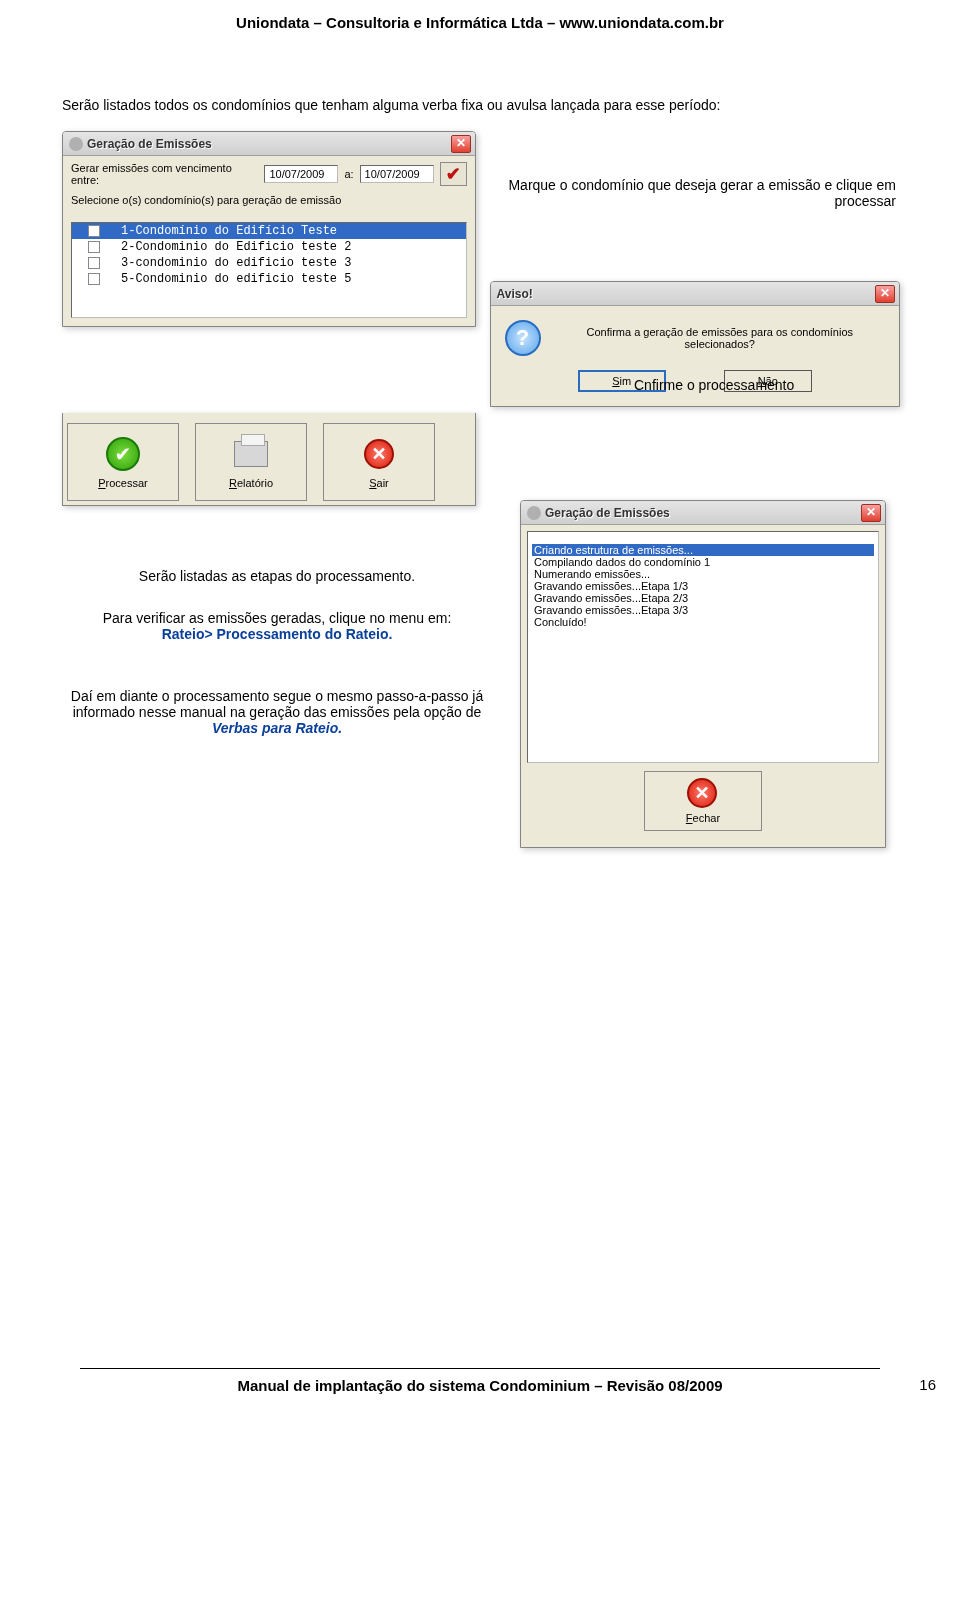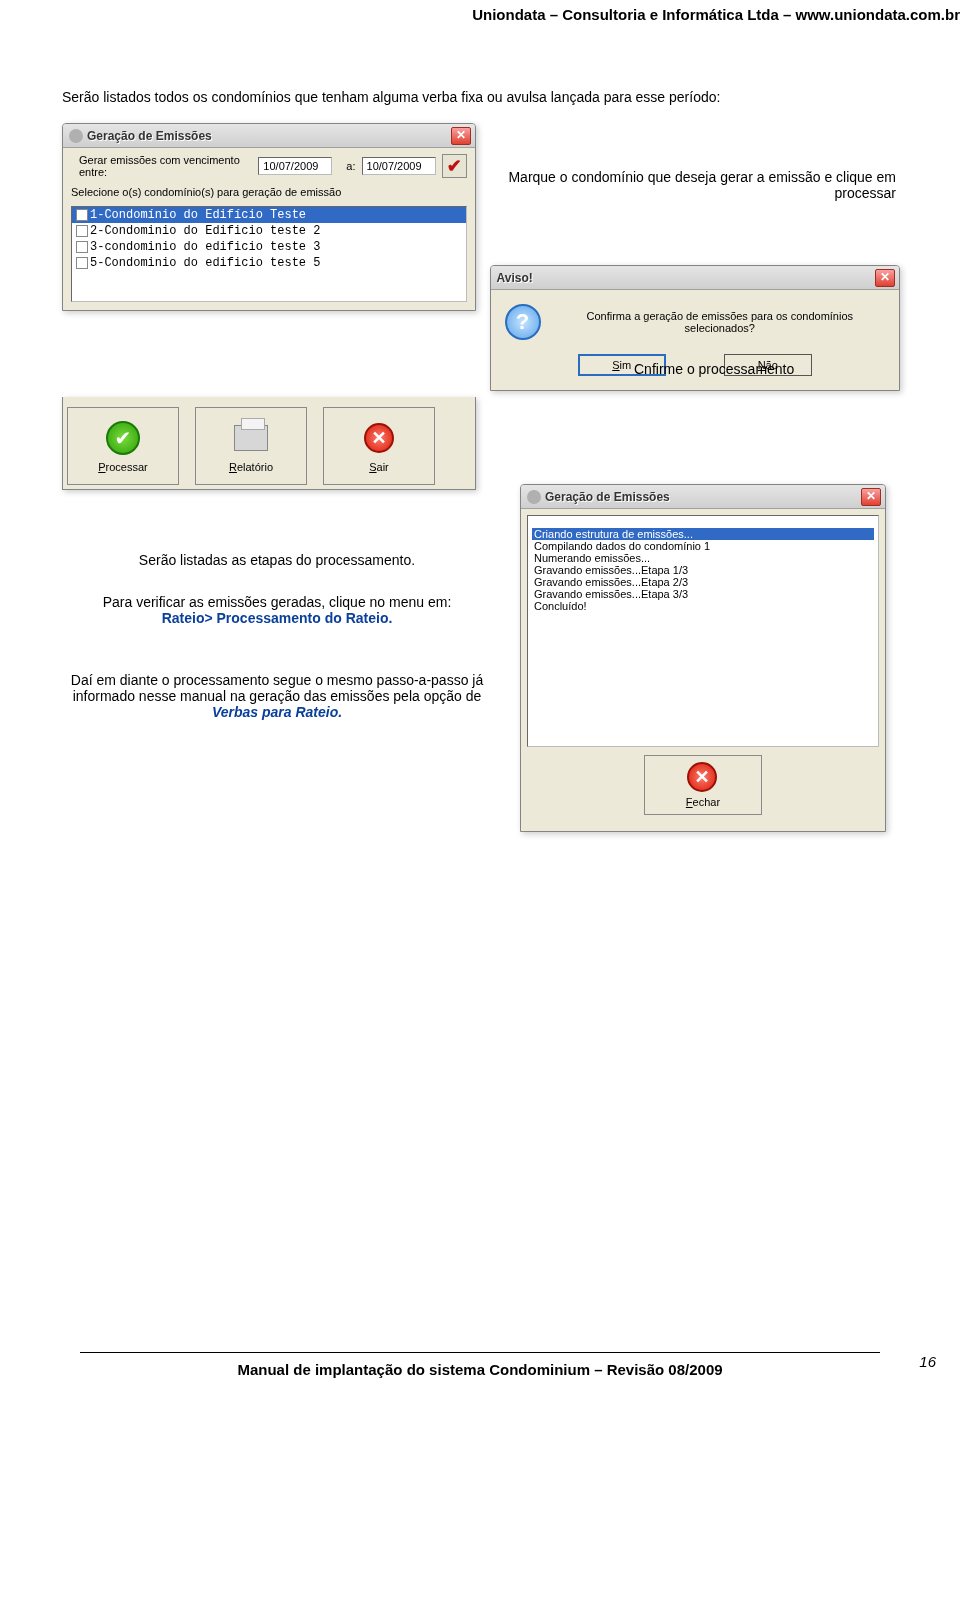--- a/index.html
+++ b/index.html
@@ -5,24 +5,24 @@
   * { box-sizing: border-box; margin: 0; padding: 0; }
   body {
     font-family: Arial, Helvetica, sans-serif;
     background: #ffffff;
     color: #000000;
     width: 960px;
     padding: 0;
     font-size: 13px;
   }
   .page-header {
-    text-align: right;
+    text-align: center;
     font-weight: bold;
     font-size: 15px;
-    padding: 6px 0 22px;
+    padding: 14px 0 22px;
   }
   .content {
     padding: 0 60px 0 62px;
   }
   .intro-text {
     font-family: Verdana, sans-serif;
     font-size: 14px;
     margin-bottom: 18px;
     margin-top: 44px;
   }
@@ -67,21 +67,21 @@
     border-radius: 2px;
     color: #fff;
     font-weight: bold;
     text-align: center;
     line-height: 14px;
     font-size: 12px;
     cursor: pointer;
   }
   .win-body { padding: 6px 8px 8px; }
   .row { display:flex; align-items:center; gap:6px; margin-bottom:8px; }
-  .win-body label { font-size:11px;margin-left:8px; }
+  .win-body label { font-size:11px; }
   .txtbox {
     border: 1px inset #bbb;
     background: #fff;
     padding: 2px 4px;
     font-size: 11px;
     font-family: Tahoma, sans-serif;
   }
   .check-btn {
     width: 28px; height: 24px;
     background: #e8e4d4;
@@ -92,22 +92,22 @@
   }
   .listbox {
     border: 1px inset #bbb;
     background: #fff;
     height: 96px;
     font-family: "Courier New", monospace;
     font-size: 12px;
     overflow: hidden;
   }
   .listbox .li {
-    display:flex; align-items:center; gap:2px;
-    padding: 1px 4px;
+    display:flex; align-items:center; gap:21px;
+    padding: 1px 16px;
   }
   .listbox .li.sel { background:#316ac5; color:#fff; }
   .cb { width:12px;height:12px;border:1px solid #888;background:#fff;display:inline-block;}
   .btn-row {
     display:flex; gap:16px; padding:10px 4px 4px;
   }
   .big-btn {
     width: 112px; height: 78px;
     background:#ece9d8;
     border:1px solid #8a8a8a;
@@ -166,21 +166,21 @@
   .layout2{display:flex;gap:50px;align-items:flex-start;margin-bottom:30px;}
   .layout3{display:flex;gap:28px;align-items:flex-start;}
   .left-col-texts{width:430px;}
   .mid-text{font-family:Verdana,sans-serif;font-size:14px;margin:26px 0 12px;}
   .mid-text .bold-blue{font-weight:bold;color:#0a3f9a;}
   .footer{
     text-align:center;font-weight:bold;font-size:15px;
     border-top:1px solid #000;margin:0 80px;padding:8px 0 6px;
     position:relative;
   }
-  .page-num{position:absolute;right:-56px;top:0;font-weight:normal;font-size:15px;font-style:italic;}
+  .page-num{position:absolute;right:-56px;top:7px;font-weight:normal;font-size:15px;}
   .spacer-lg{height:520px;}
 </style>
 </head>
 <body>
 
 <div class="page-header">Uniondata – Consultoria e Informática Ltda – www.uniondata.com.br</div>
 
 <div class="content">
 
   <div class="intro-text">Serão listados todos os condomínios que tenham alguma verba fixa ou avulsa lançada para esse período:</div>
@@ -196,21 +196,21 @@
         <div class="close-btn">✕</div>
       </div>
       <div class="win-body">
         <div class="row">
           <label>Gerar emissões com vencimento entre:</label>
           <input class="txtbox" style="width: 74px;" value="10/07/2009">
           <label>a:</label>
           <input class="txtbox" style="width: 74px;" value="10/07/2009">
           <div class="check-btn">✔</div>
         </div>
-        <div style="font-size:11px;margin-bottom:8px;">Selecione o(s) condomínio(s) para geração de emissão</div>
+        <div style="font-size:11px;margin-bottom:16px;">Selecione o(s) condomínio(s) para geração de emissão</div>
         <div class="listbox">
           <div class="li sel">
               <span class="cb"></span>
               <span>1-Condomínio do Edifício Teste</span>
             </div>
           <div class="li">
               <span class="cb"></span>
               <span>2-Condominio do Edificio teste 2</span>
             </div>
           <div class="li">

